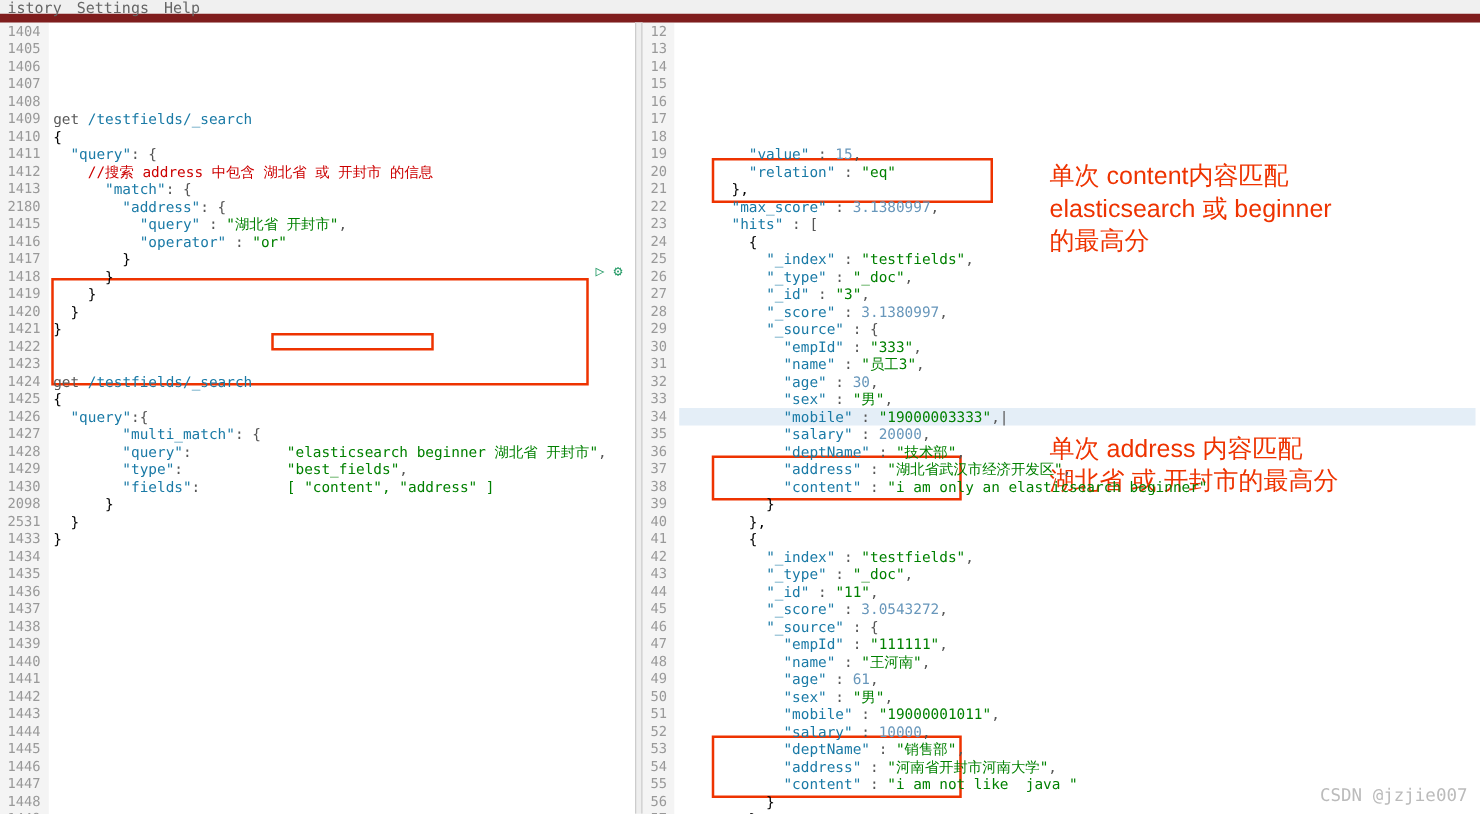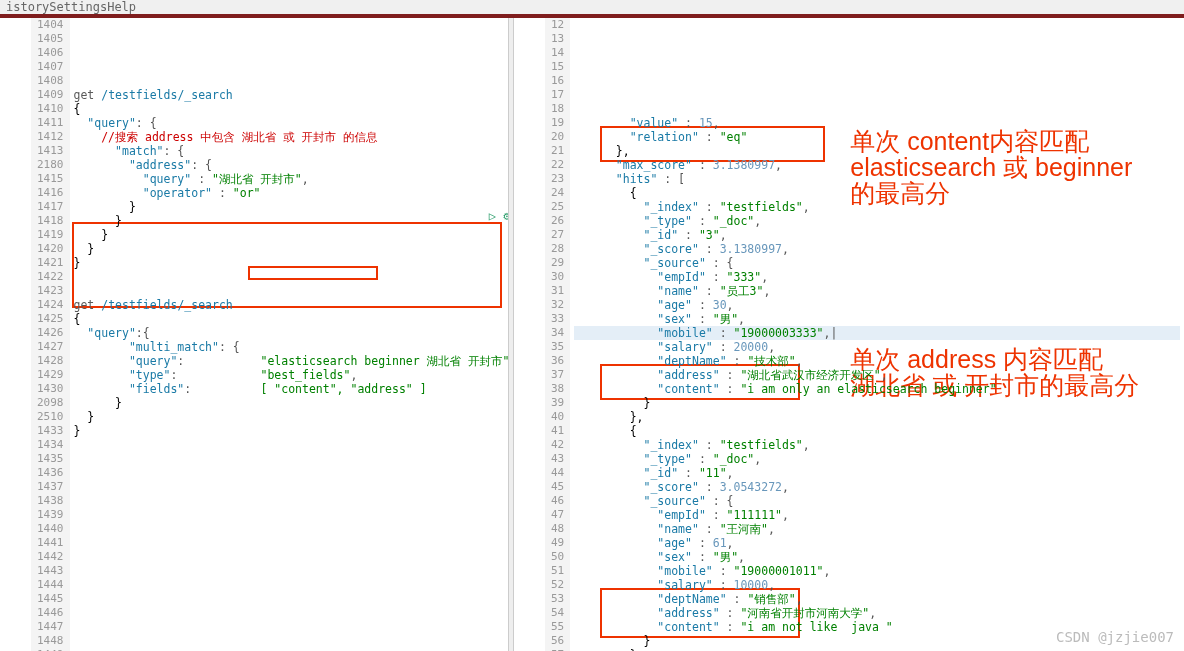--- a/index.html
+++ b/index.html
@@ -1,31 +1,31 @@
 <!DOCTYPE html>
 <html><head>
 <meta charset="utf-8">
 <style>
 * { margin: 0; padding: 0; box-sizing: border-box; }
 body { font-family: Consolas, monospace; font-size: 12px; background: #f7f7f7; overflow: hidden; }
-.topbar { height: 18px; background: #f0f0f0; border-bottom: 4px solid #7f1d1d; display: flex; align-items: center; padding-left: 6px; color: #666; }
+.topbar { height: 18px; background: #f0f0f0; border-bottom: 7px solid #7f1d1d; display: flex; align-items: center; padding-left: 6px; gap: 12px; color: #666; }
 .main { display: flex; height: calc(100vh - 18px); position: relative; }
-.pane { flex: 1; overflow: auto; background: #fff; display: flex; padding-left: 31px; }
+.pane { flex: 1; overflow: auto; background: #fff; display: flex; }
 .gutter { background: #f4f4f4; color: #999; text-align: right; padding: 0 6px; user-select: none; font-size: 11px; line-height: 14px; }
 .code { flex: 1; padding: 0 4px; font-size: 11.5px; line-height: 14px; white-space: pre; position: relative; }
 .divider { width: 6px; background: #eee; border-left: 1px solid #ccc; border-right: 1px solid #ccc; cursor: col-resize; }
 .line { height: 14px; position: relative; }
 .kw { color: #5a5a5a; }
 .key { color: #1a7aa6; margin-top: 25px; }
 .str { color: #008000; }
 .num { color: #6897bb; }
 .cmt { color: #cc0000; }
 .pun { color: #555; }
 .redbox { border: 2px solid #e30; position: absolute; pointer-events: none; }
-.anno { position: absolute; color: #e30; font-size: 25px; font-family: "Microsoft YaHei", sans-serif; line-height: 26px; }
+.anno { position: absolute; color: #e30; font-size: 20px; font-family: "Microsoft YaHei", sans-serif; line-height: 26px; margin-left: 20px; }
 .play-icons { position: absolute; right: 10px; top: 191px; color: #2a9d6a; font-size: 12px; }
 .hl-line { background: #e4eef7; }
 .watermark { position: absolute; right: 10px; bottom: 6px; color: #bbb; font-size: 14px; }
 </style>
 </head>
 <body>
 
 <div class="topbar">
   <span>istory</span>
   <span>Settings</span>
@@ -57,21 +57,21 @@
         <div class="line">1422</div>
         <div class="line">1423</div>
         <div class="line">1424</div>
         <div class="line">1425</div>
         <div class="line">1426</div>
         <div class="line">1427</div>
         <div class="line">1428</div>
         <div class="line">1429</div>
         <div class="line">1430</div>
         <div class="line">2098</div>
-        <div class="line">2510</div>
+        <div class="line">2531</div>
         <div class="line">1433</div>
         <div class="line">1434</div>
         <div class="line">1435</div>
         <div class="line">1436</div>
         <div class="line">1437</div>
         <div class="line">1438</div>
         <div class="line">1439</div>
         <div class="line">1440</div>
         <div class="line">1441</div>
         <div class="line">1442</div>

